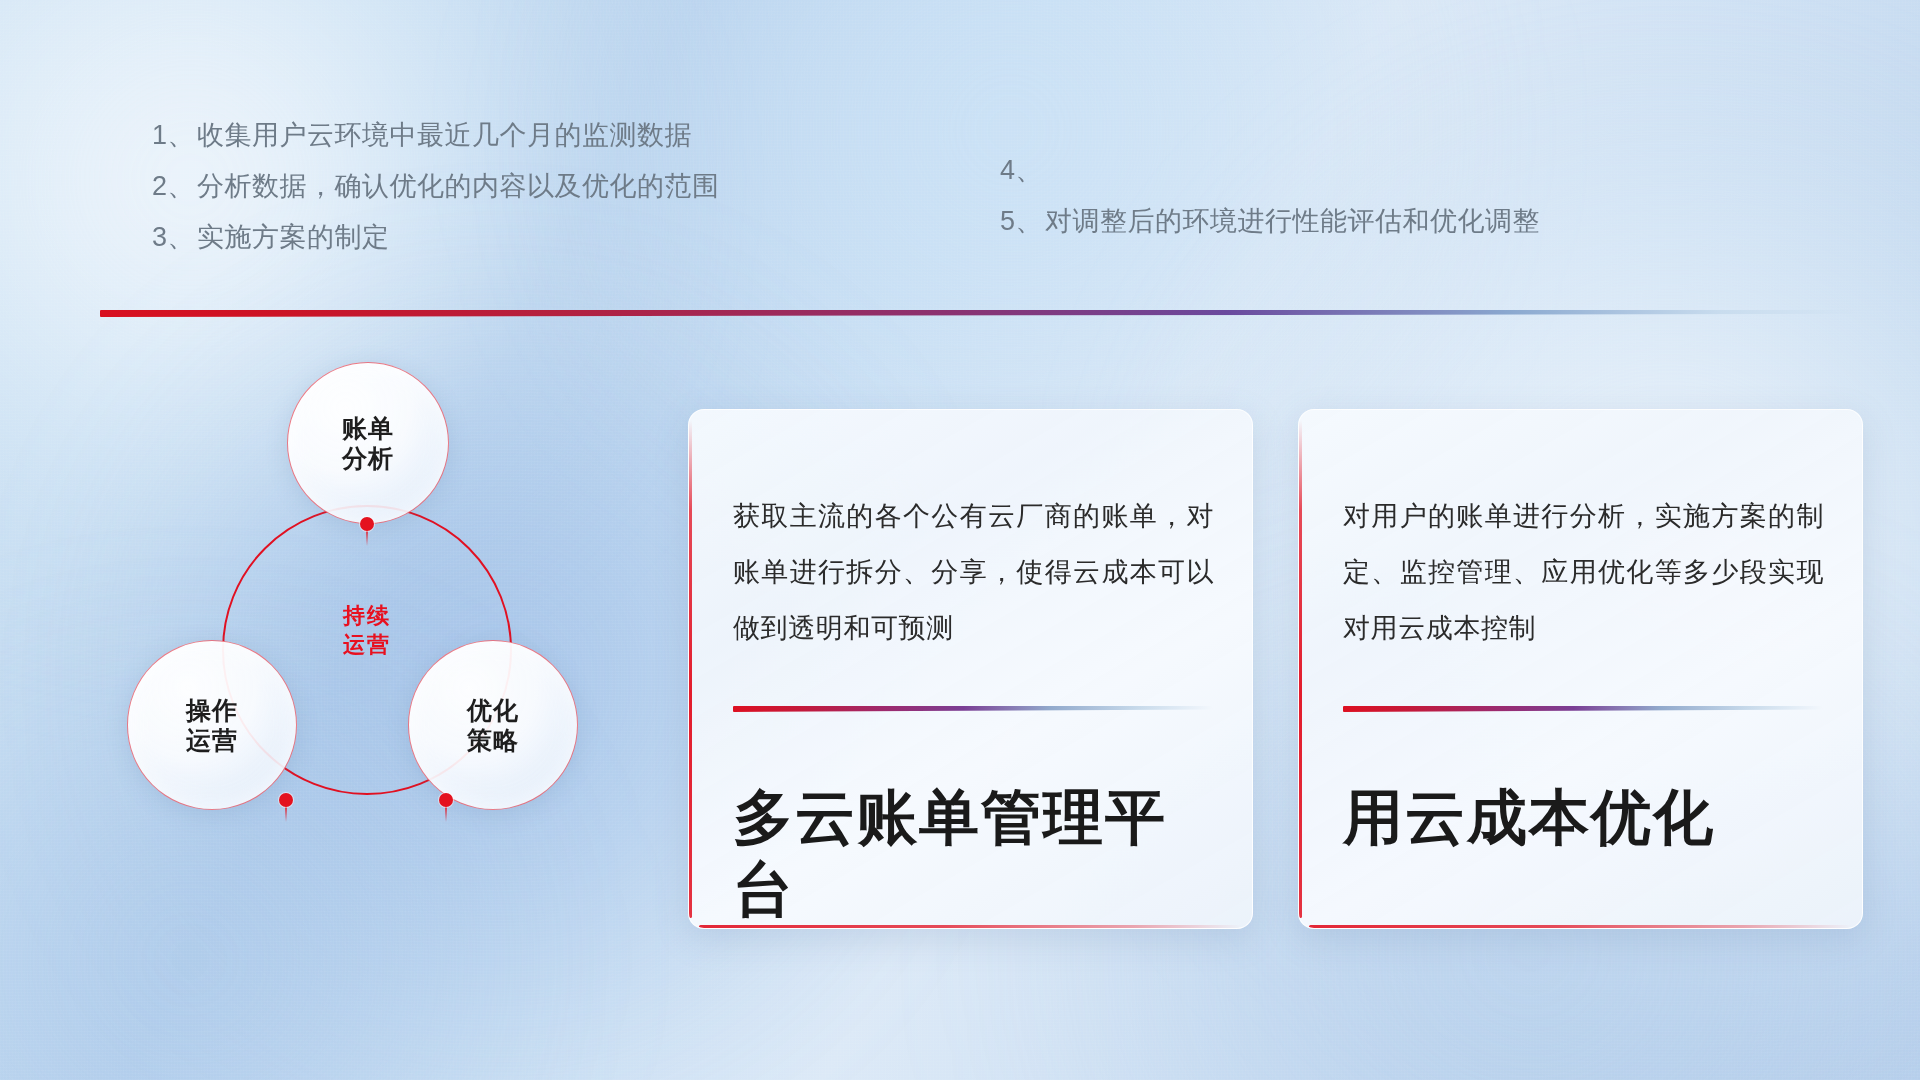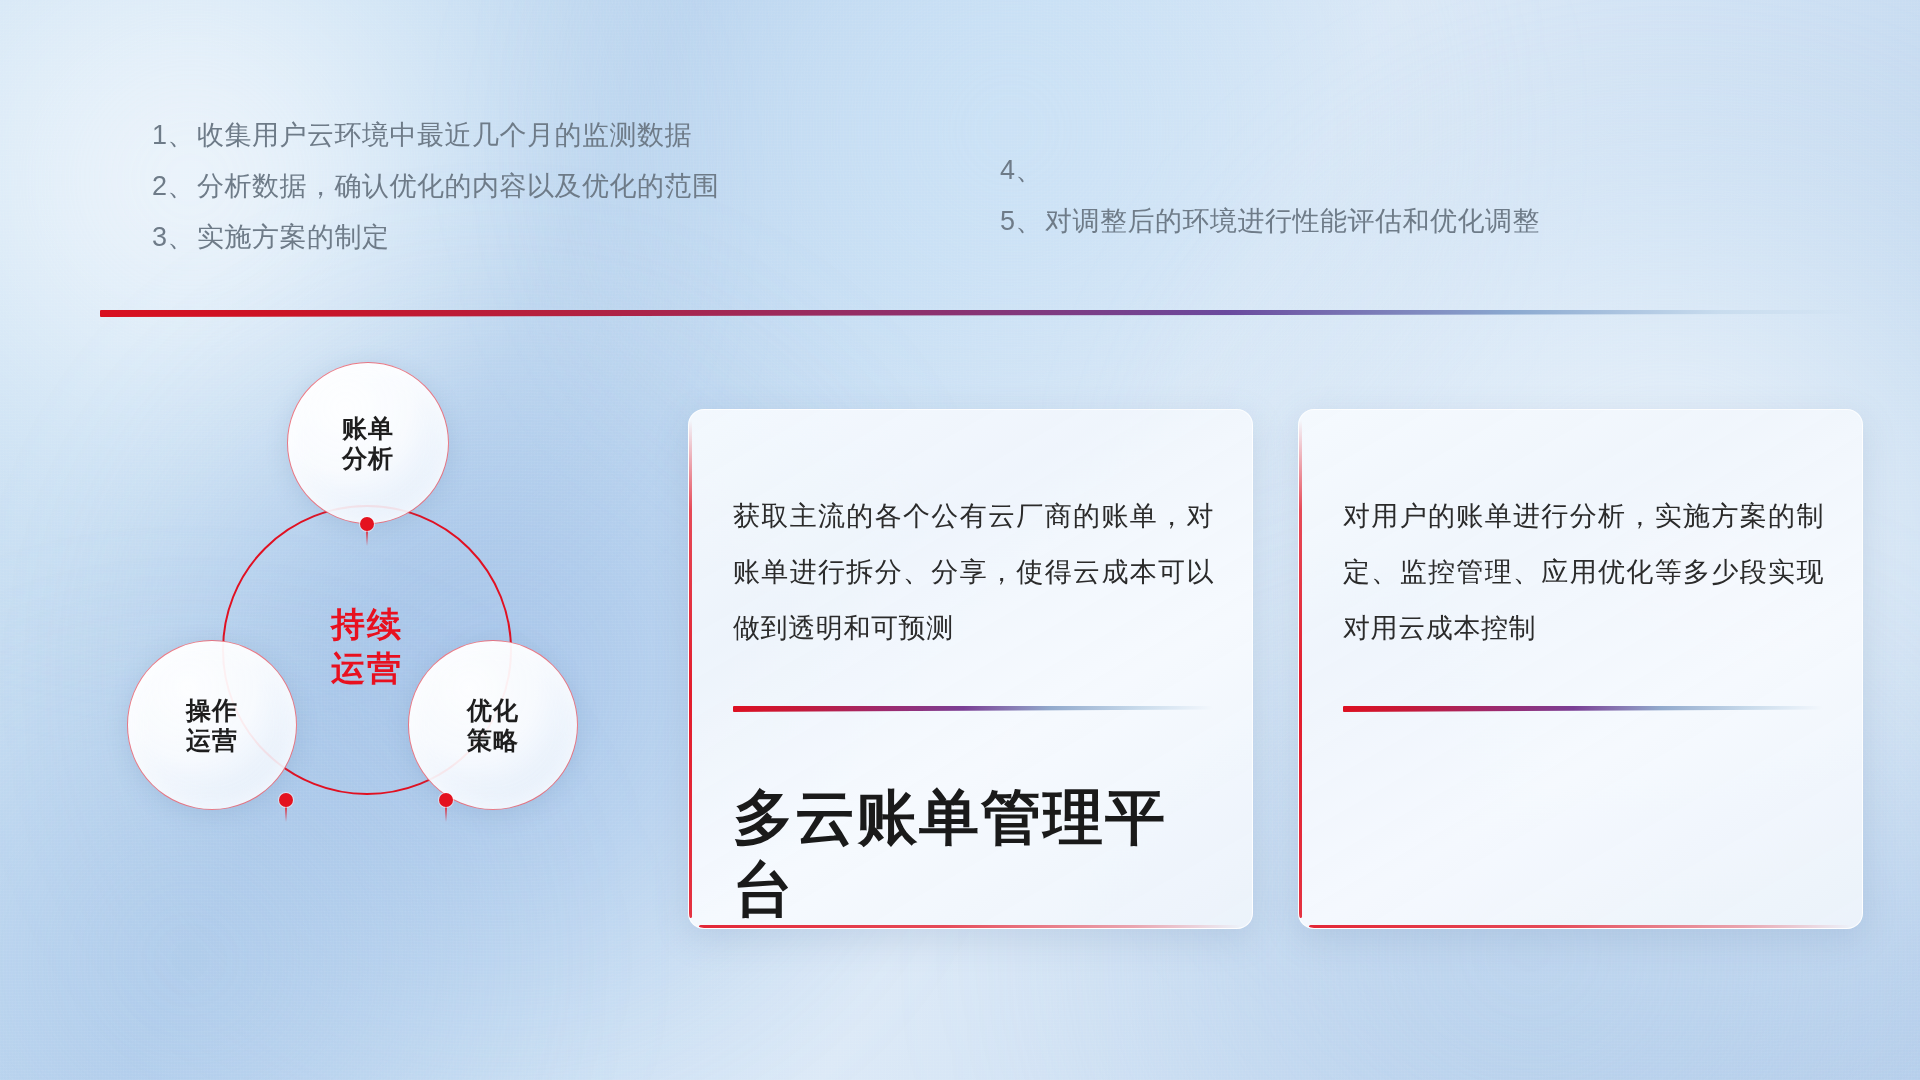--- a/index.html
+++ b/index.html
@@ -131,21 +131,21 @@
     line-height: 1.22;
     text-align: center;
     letter-spacing: 1px;
   }
   .center-label {
     position: absolute;
     left: 132px; top: 252px;
     width: 290px;
     text-align: center;
     color: #e8101f;
-    font-size: 34px;
+    font-size: 22px;
     font-weight: 700;
     line-height: 1.3;
     letter-spacing: 2px;
   }
   .node-dot {
     position: absolute;
     width: 14px; height: 14px;
     border-radius: 50%;
     background: #e4121f;
     box-shadow: 0 0 0 1px rgba(255,255,255,.5);
@@ -315,15 +315,16 @@
 
   <div class="card card-1">
     <div class="card-body">获取主流的各个公有云厂商的账单，对账单进行拆分、分享，使得云成本可以做到透明和可预测</div>
     <div class="card-rule"></div>
     <div class="card-title">多云账单管理平台</div>
   </div>
 
   <div class="card card-2">
     <div class="card-body">对用户的账单进行分析，实施方案的制定、监控管理、应用优化等多少段实现对用云成本控制</div>
     <div class="card-rule"></div>
+    <div class="card-title">用云成本优化</div>
   </div>
 
 </div>
 
 </body></html>

